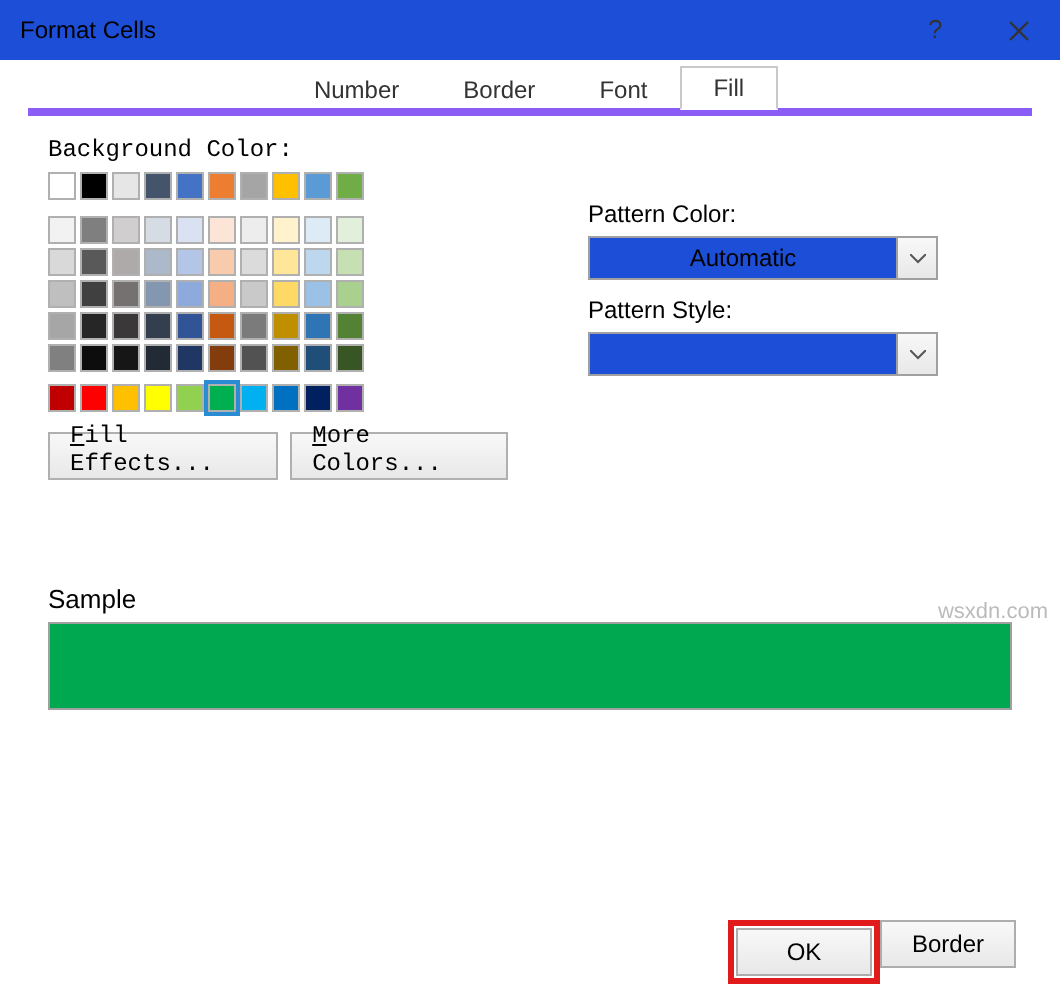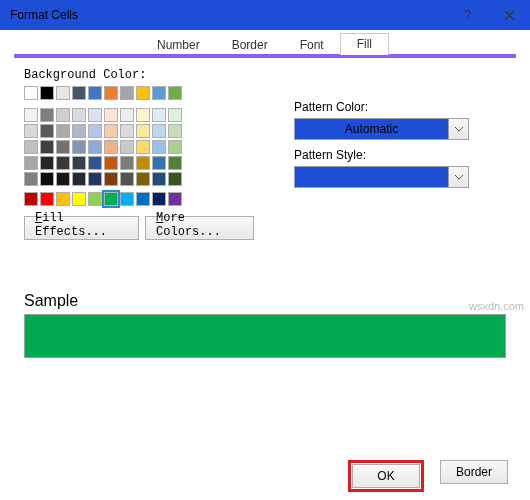--- a/index.html
+++ b/index.html
@@ -76,27 +76,27 @@
     width: 175px; height: 22px; border:1px solid #a0a0a0;
     display:flex; align-items:center; position:relative; margin-bottom:8px;
     background:#1d4ed8;
   }
   .dd .txt { flex:1; text-align:center; font-size:12px; }
   .dd .ar {
     width:20px; height:20px; border-left:1px solid #a0a0a0;
     display:flex; align-items:center; justify-content:center;
     background: linear-gradient(#f8f8f8,#e8e8e8);
   }
-  .samplelbl { margin-top: 52px; font-size:16px; }
+  .samplelbl { margin-top: 52px; font-size:13px; }
   .sample {
     margin-top: 4px; height: 44px; width: 100%;
     border: 1px solid #a0a0a0;
   }
   .bottom {
-    display:flex; justify-content:flex-end; gap:16px;
+    display:flex; justify-content:flex-end; gap:0;
     padding: 6px 22px 8px 22px;
   }
   .bottom2 {
     display:flex; justify-content:flex-end;
     padding: 2px 22px 0 22px;
   }
   .pbtn {
     width: 68px; height: 24px; font-size:12px;
     background: linear-gradient(#f8f8f8,#e8e8e8);
     border:1px solid #adadad; display:flex; align-items:center; justify-content:center;

